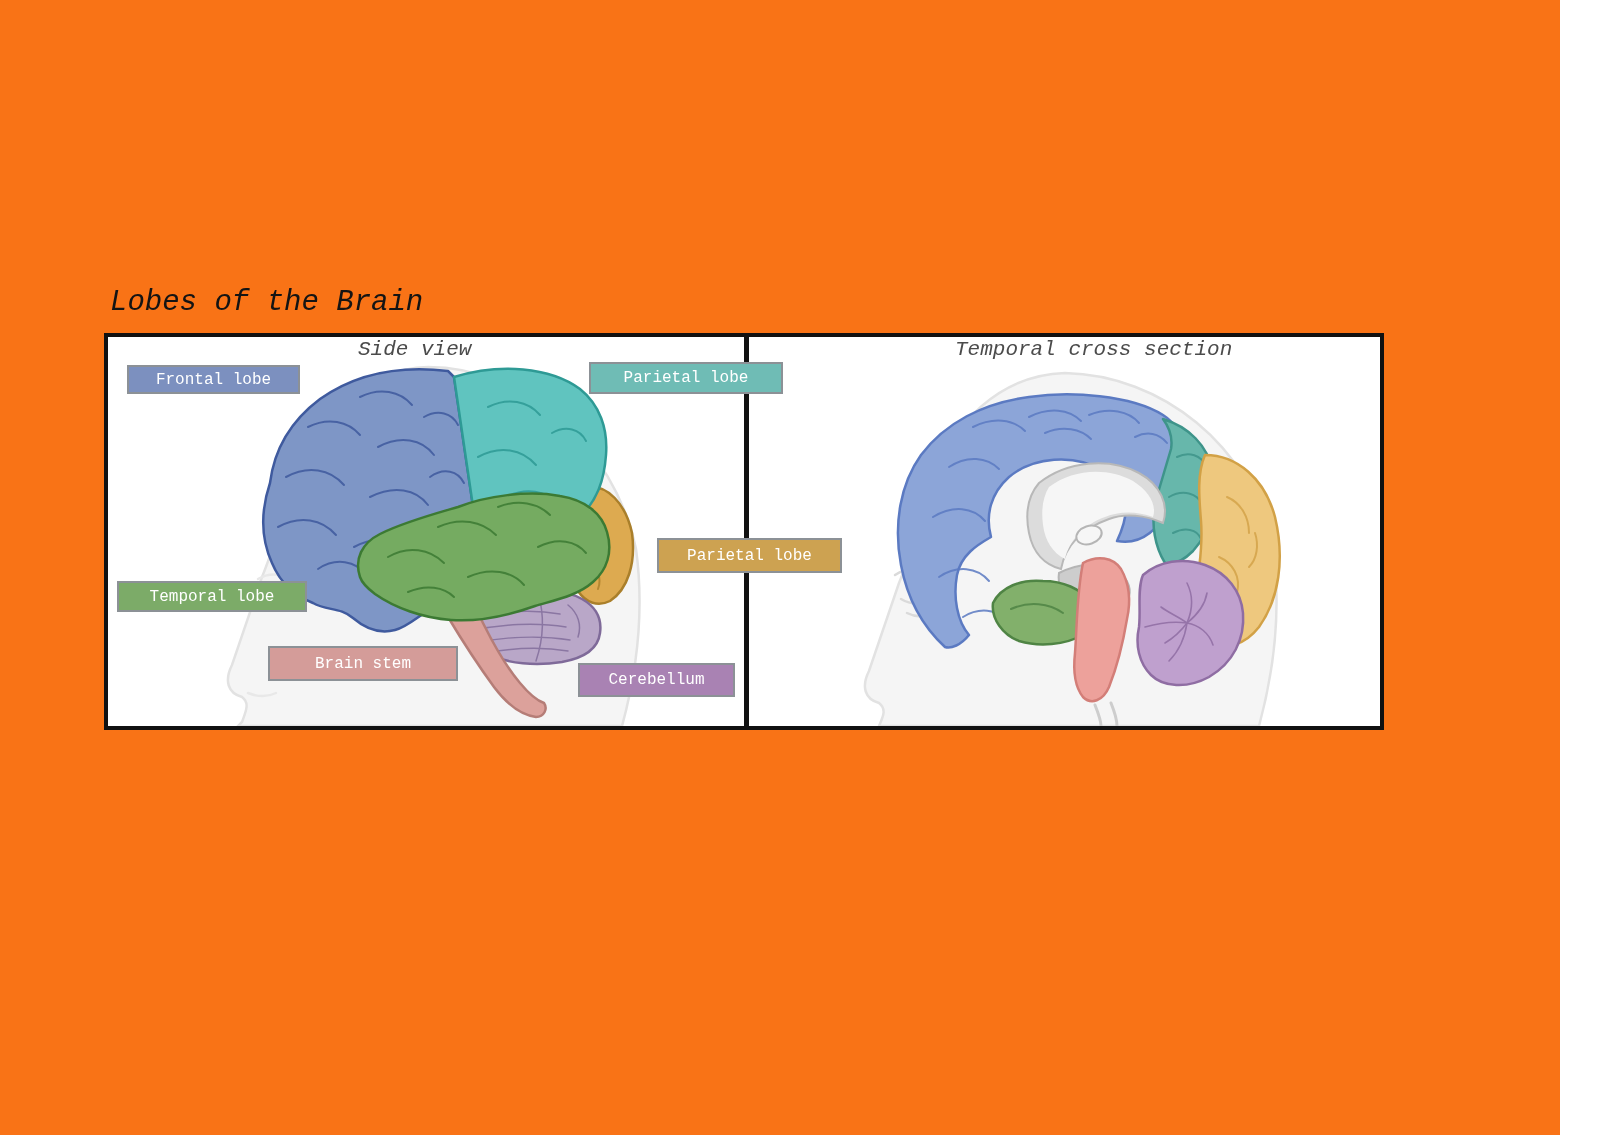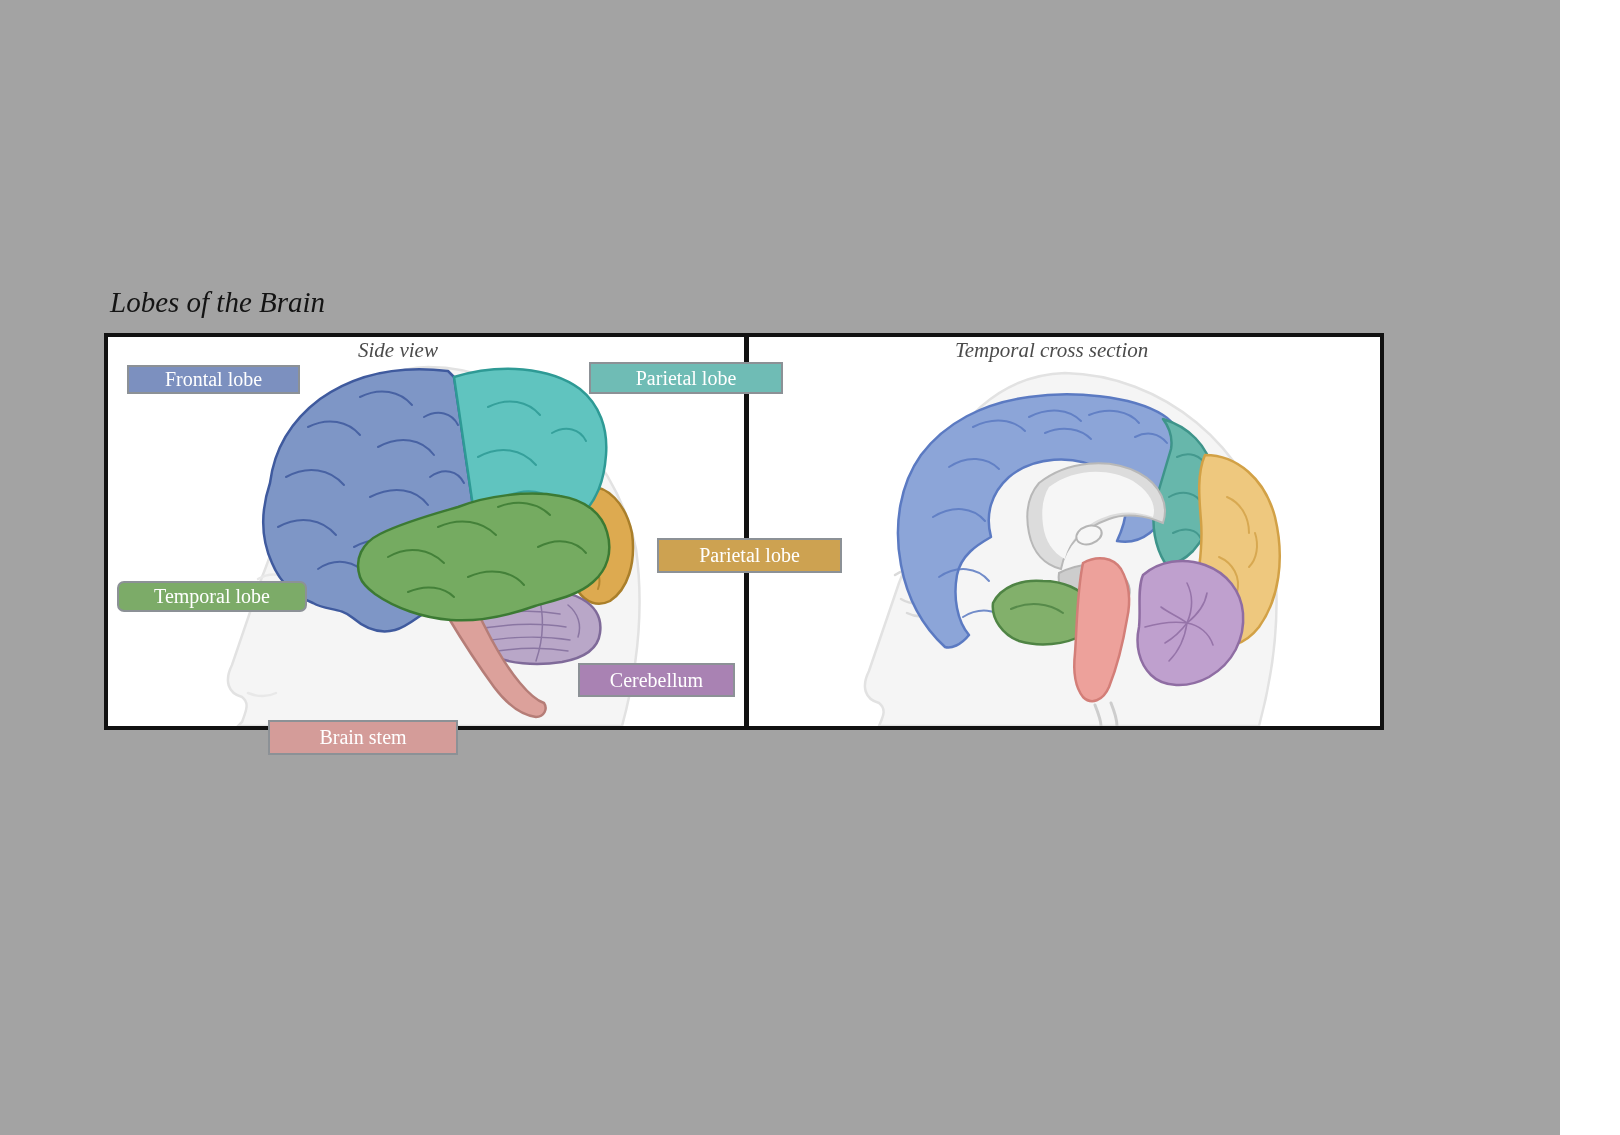--- a/index.html
+++ b/index.html
@@ -1,37 +1,37 @@
 <!DOCTYPE html>
 <html><head>
 <meta charset="utf-8">
 <style>
   html,body{margin:0;padding:0;background:#ffffff;}
-  .stage{position:relative;width:1560px;height:1135px;background:#a3a3a3;overflow:hidden;
-         font-family:Liberation Serif, serif;}
+  .stage{position:relative;width:1560px;height:1135px;background:#f97316;overflow:hidden;
+         font-family:Liberation Mono, monospace;}
   .fig-title{position:absolute;left:110px;top:286px;font-size:29px;font-style:italic;
              color:#141414;white-space:nowrap;}
   .panel{position:absolute;left:104px;top:333px;width:1280px;height:397px;
          border:4px solid #111;box-sizing:border-box;background:#ffffff;}
   .divider{position:absolute;left:636px;top:0;width:5px;height:100%;}
   .caption{position:absolute;top:338px;font-size:21px;font-style:italic;color:#4b4b4b;
            text-align:left;white-space:nowrap;z-index:3;}
   .caption.side{left:358px;width:200px;}
   .caption.midline{left:955px;width:300px;}
   .panel svg{position:absolute;top:0;display:block;}
   .svg-side{left:0;}
   .svg-midline{left:641px;}
   .label{position:absolute;z-index:6;display:flex;align-items:center;justify-content:center;
-         border:2px solid #8c9196;box-sizing:border-box;font-size:20px;color:#ffffff;
+         border:2px solid #8c9196;box-sizing:border-box;font-size:16px;color:#ffffff;
          white-space:nowrap;}
   .lbl-frontal{left:127px;top:365px;width:173px;height:29px;}
   .lbl-parietal{left:589px;top:362px;width:194px;height:32px;}
   .lbl-occipital{left:657px;top:538px;width:185px;height:35px;}
   .lbl-temporal{left:117px;top:581px;width:190px;height:31px;}
-  .lbl-brainstem{left:268px;top:720px;width:190px;height:35px;}
+  .lbl-brainstem{left:268px;top:646px;width:190px;height:35px;}
   .lbl-cerebellum{left:578px;top:663px;width:157px;height:34px;}
 </style>
 </head>
 <body>
 
 <div class="stage">
 
   <div class="fig-title" style="color: rgb(20, 20, 20);">Lobes of the Brain</div>
 
   <div class="caption side" style="color: rgb(75, 75, 75);">Side view</div>
@@ -210,21 +210,21 @@
 
   <div class="label lbl-frontal" style="background-color: rgb(124, 144, 191); border-color: rgb(140, 145, 150); color: rgb(255, 255, 255);">
     <span>Frontal lobe</span>
   </div>
   <div class="label lbl-parietal" style="background-color: rgb(111, 188, 181); border-color: rgb(140, 145, 150); color: rgb(255, 255, 255);">
     <span>Parietal lobe</span>
   </div>
   <div class="label lbl-occipital" style="background-color: rgb(205, 162, 81); border-color: rgb(140, 145, 150); color: rgb(255, 255, 255);">
     <span>Parietal lobe</span>
   </div>
-  <div class="label lbl-temporal" style="background-color: rgb(124, 171, 104); border-color: rgb(140, 145, 150); color: rgb(255, 255, 255); border-radius: 7px;">
+  <div class="label lbl-temporal" style="background-color: rgb(124, 171, 104); border-color: rgb(140, 145, 150); color: rgb(255, 255, 255);">
     <span>Temporal lobe</span>
   </div>
   <div class="label lbl-brainstem" style="background-color: rgb(212, 156, 153); border-color: rgb(140, 145, 150); color: rgb(255, 255, 255);">
     <span>Brain stem</span>
   </div>
   <div class="label lbl-cerebellum" style="background-color: rgb(169, 130, 179); border-color: rgb(140, 145, 150); color: rgb(255, 255, 255);">
     <span>Cerebellum</span>
   </div>
 
 </div>

